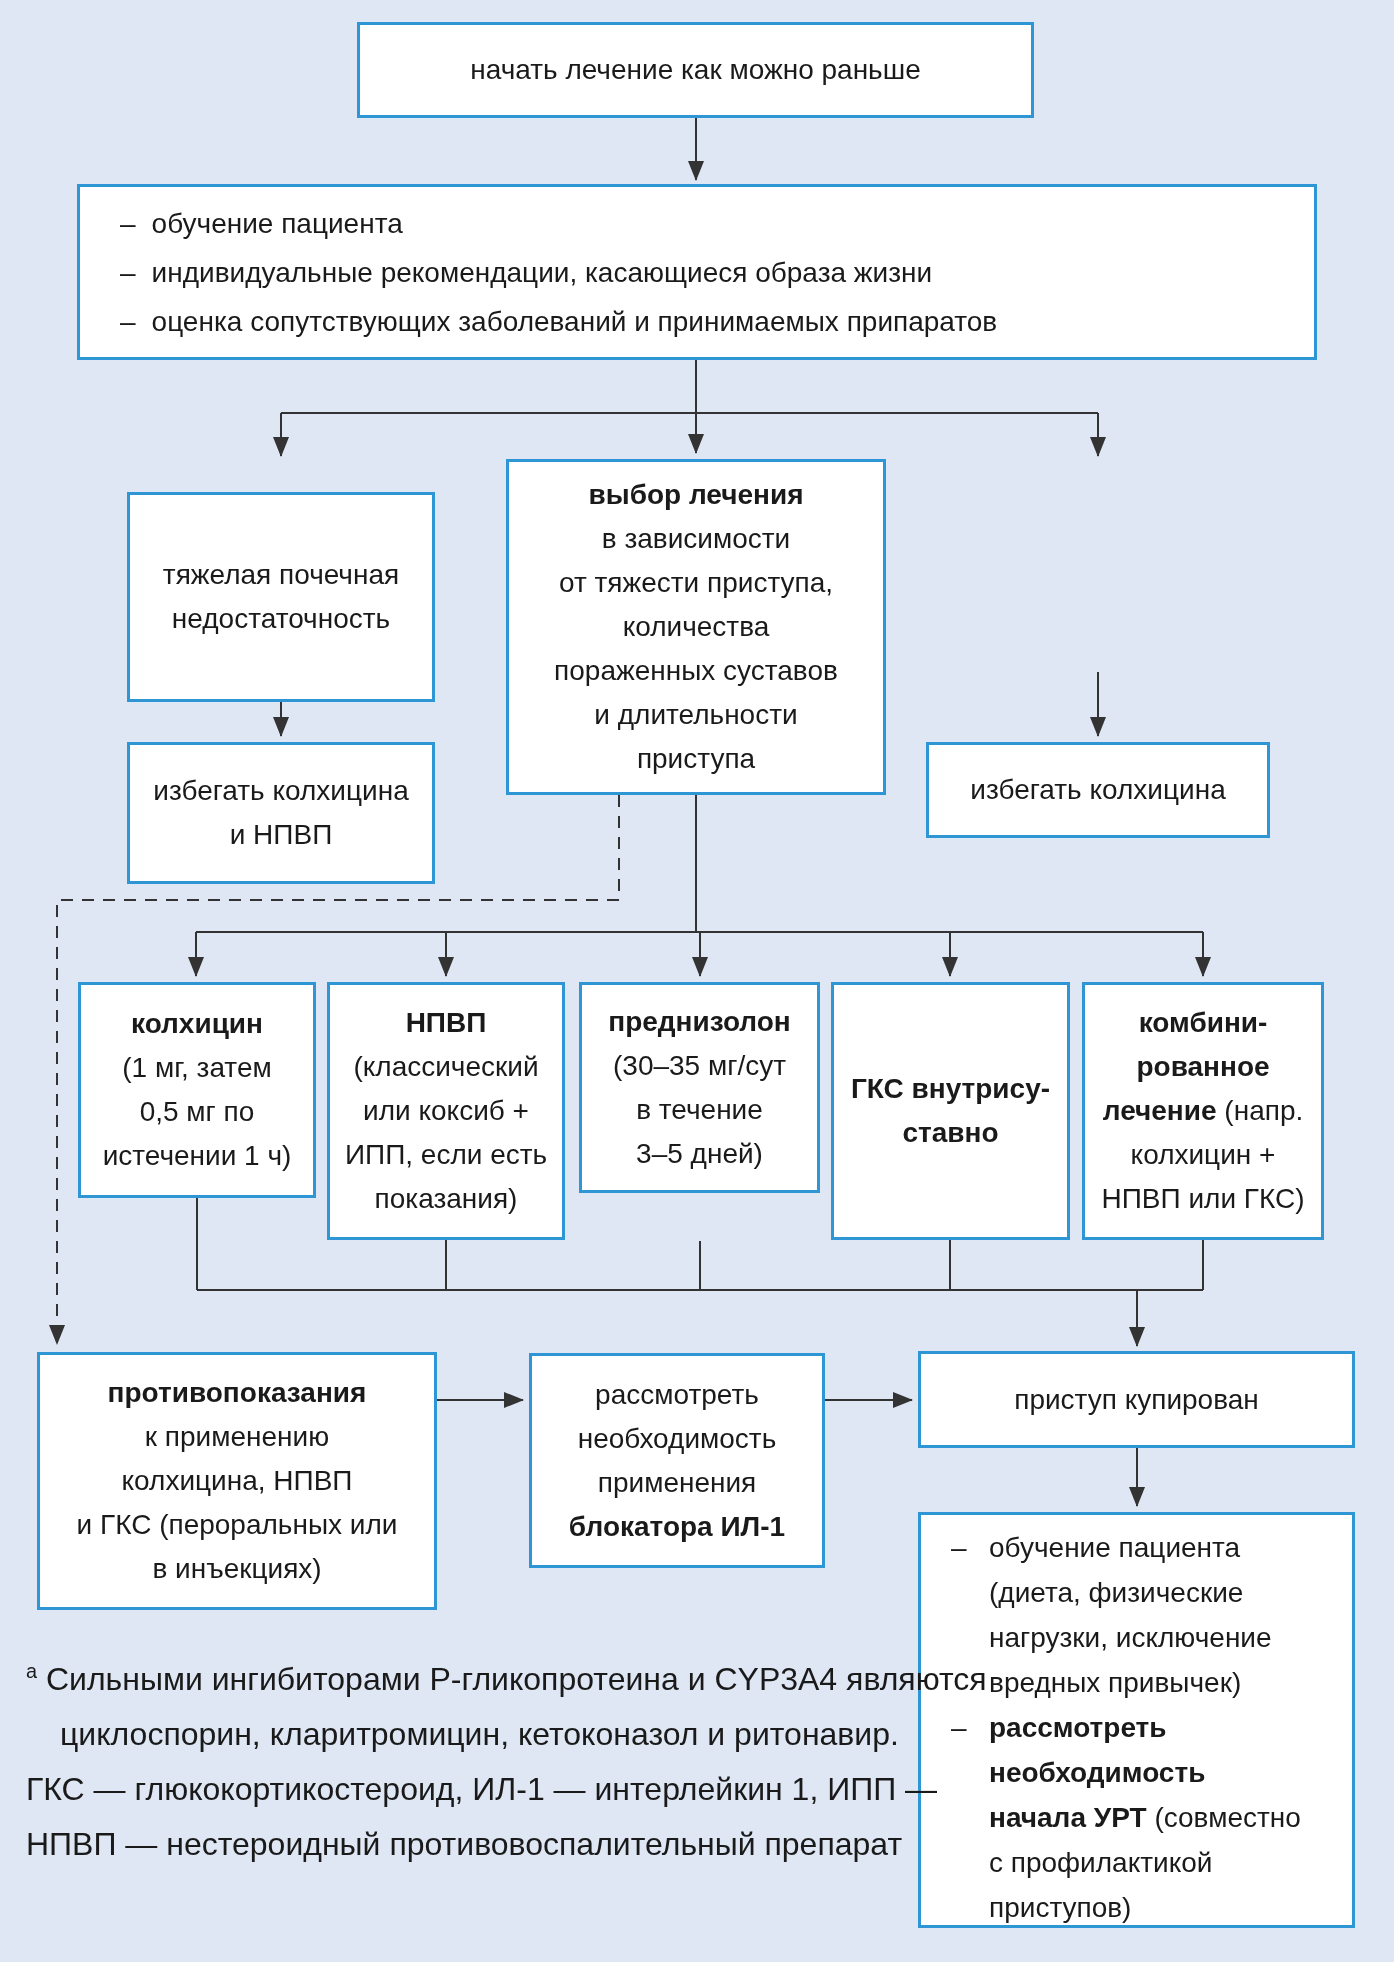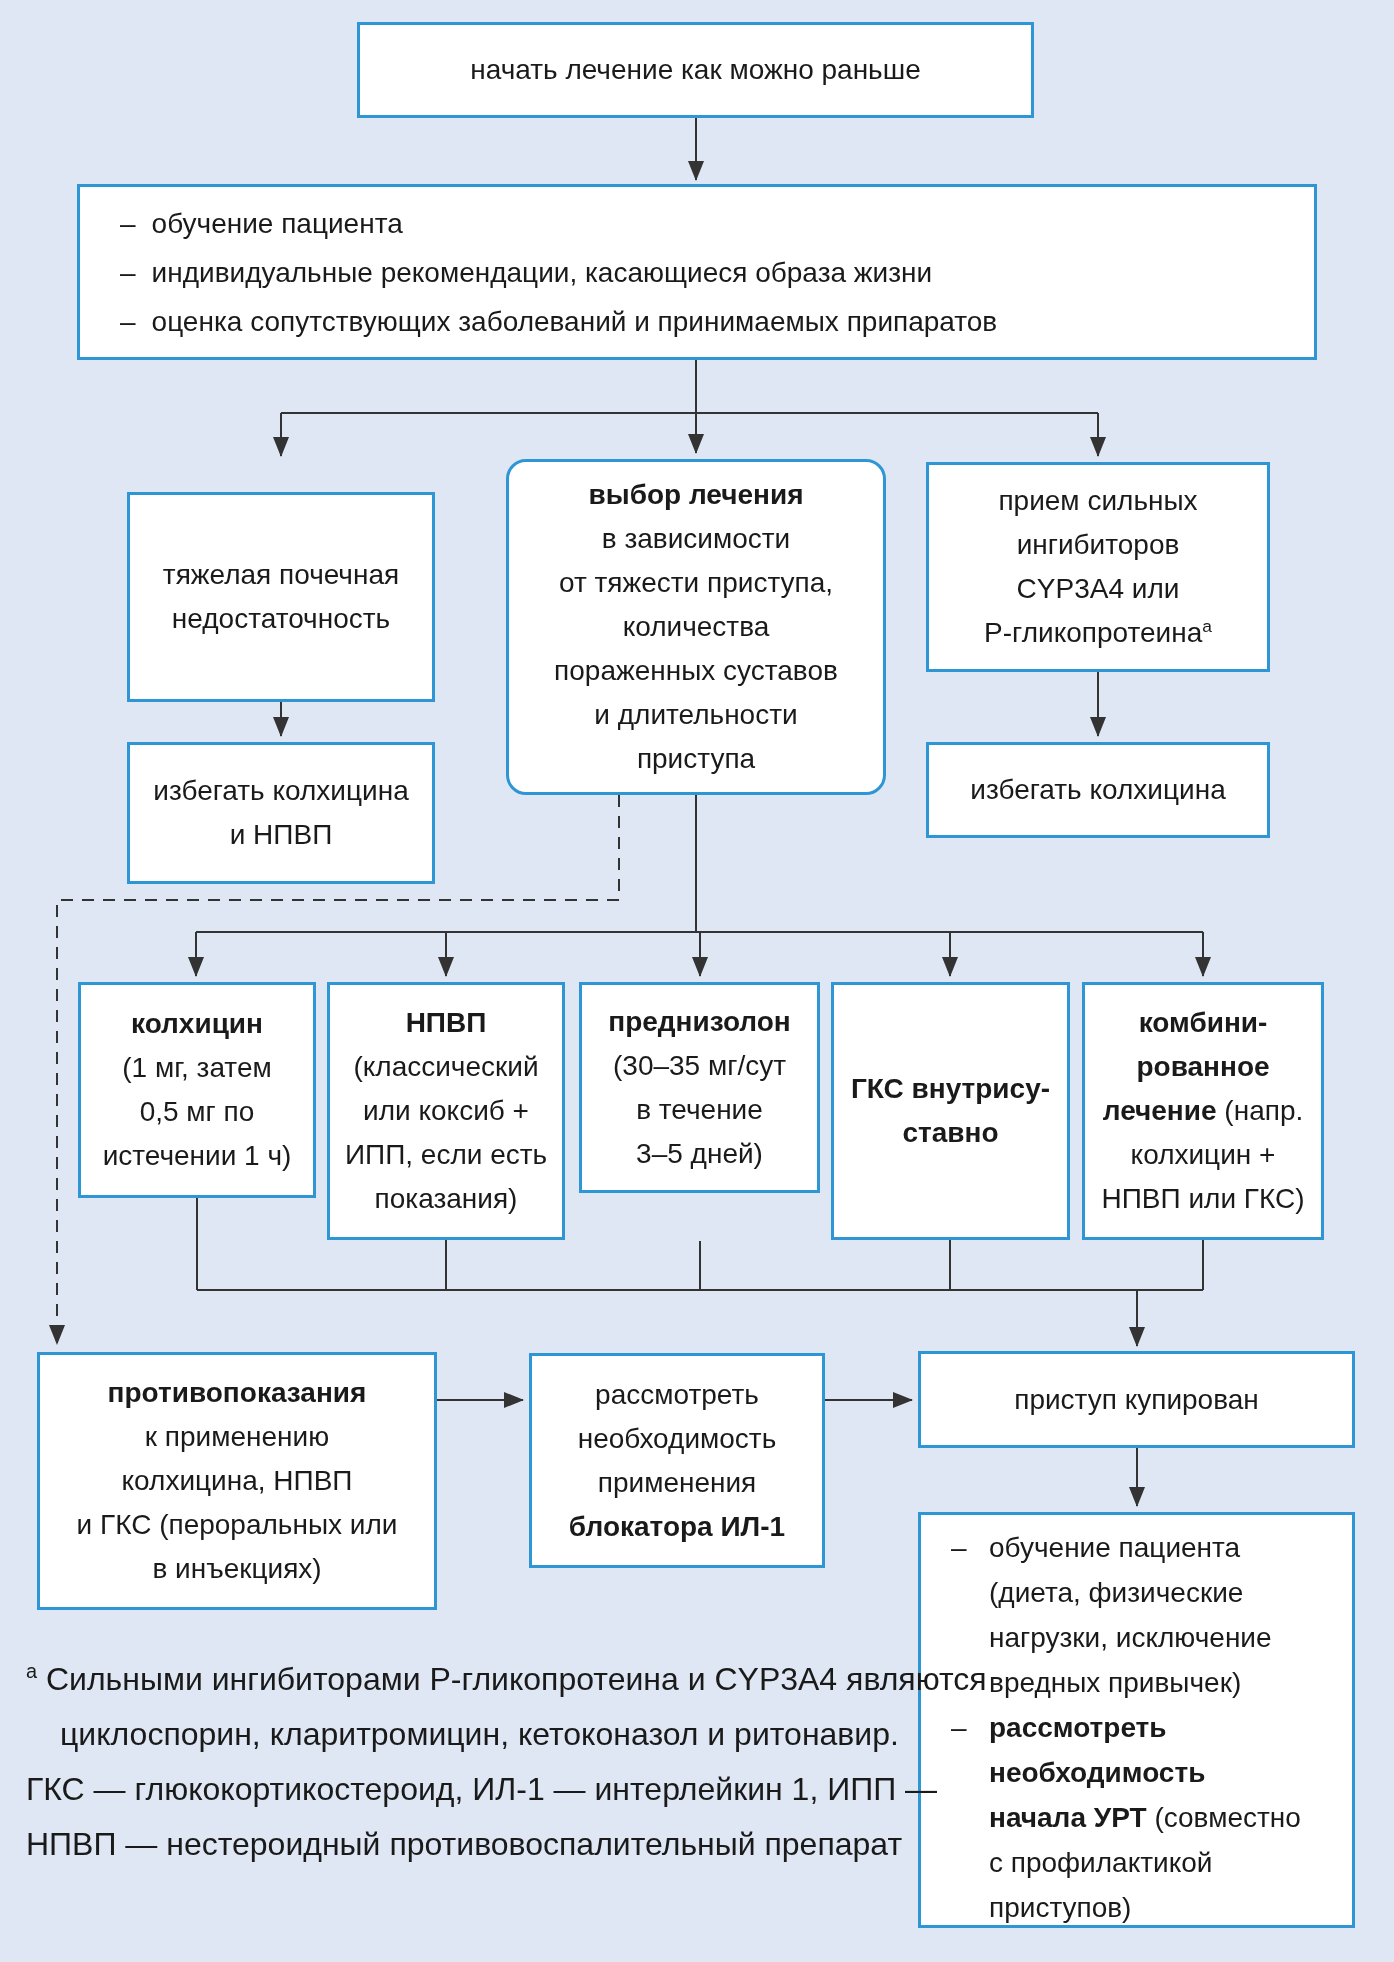--- a/index.html
+++ b/index.html
@@ -92,36 +92,30 @@
       <span class="dash">–</span>
       <span>оценка сопутствующих заболеваний и принимаемых припаратов</span>
     </div>
   </div>
 
   <div class="box center" style="left:127px;top:464px;width:308px;height:210px;margin-top:28px;">
     <div>тяжелая почечная</div>
     <div>недостаточность</div>
   </div>
 
-  <div class="box center" style="left:506px;top:459px;width:380px;height:336px;border-radius:20px;">
+  <div class="box center" style="left:506px;top:459px;width:380px;height:336px;">
     <div class="bold">выбор лечения</div>
     <div>в зависимости</div>
     <div>от тяжести приступа,</div>
     <div>количества</div>
     <div>пораженных суставов</div>
     <div>и длительности</div>
     <div>приступа</div>
   </div>
 
-  <div class="box center" style="left:926px;top:462px;width:344px;height:210px;">
-    <div>прием сильных</div>
-    <div>ингибиторов</div>
-    <div>CYP3A4 или</div>
-    <div><span>Р-гликопротеина</span><sup>а</sup></div>
-  </div>
 
   <div class="box center" style="left:127px;top:742px;width:308px;height:142px;">
     <div>избегать колхицина</div>
     <div>и НПВП</div>
   </div>
 
   <div class="box center" style="left:926px;top:742px;width:344px;height:96px;">
     <div>избегать колхицина</div>
   </div>
 

